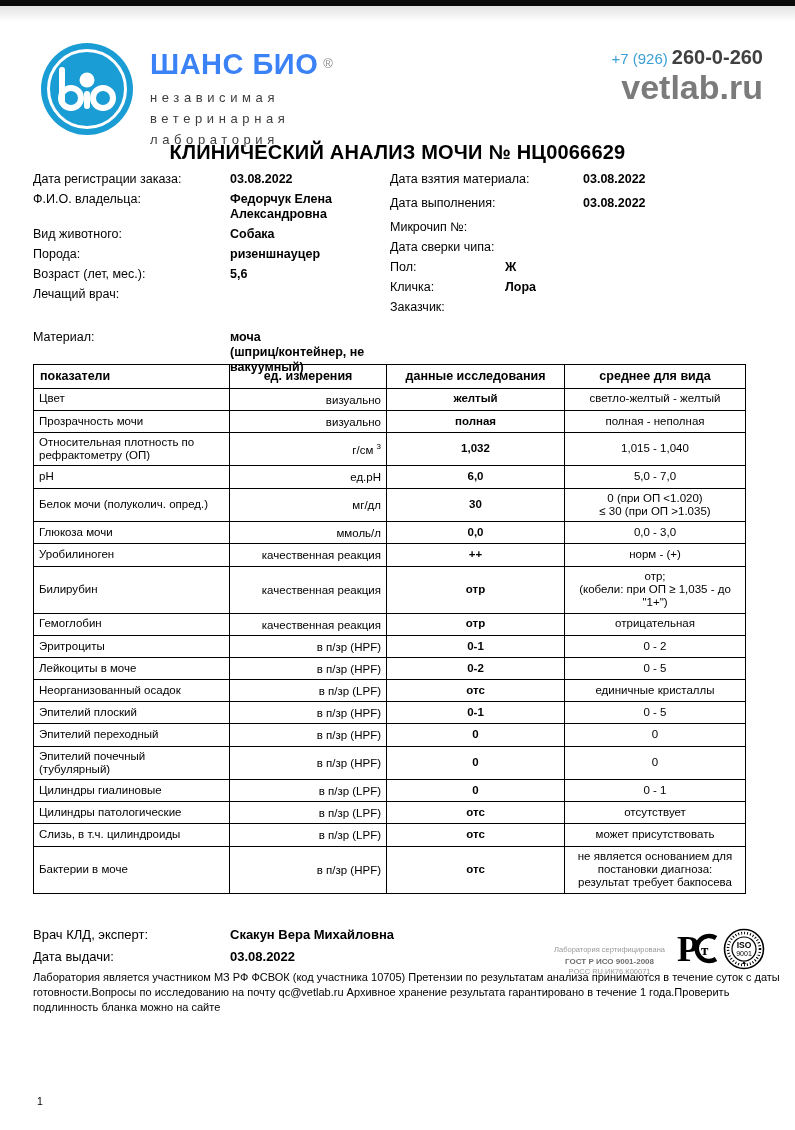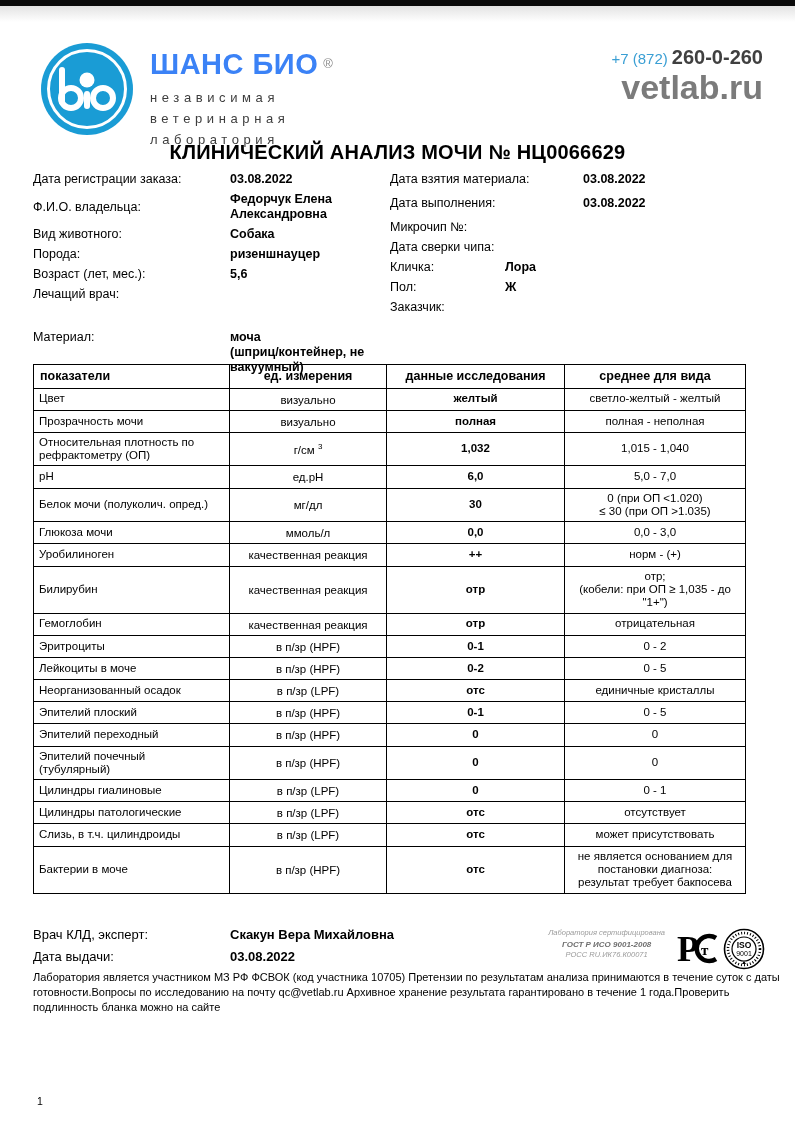--- a/index.html
+++ b/index.html
@@ -27,53 +27,53 @@
 
   
   .title{position:absolute;top:141px;left:0;width:795px;text-align:center;
          font-size:20px;font-weight:bold;letter-spacing:.2px;}
 
   
   .info{position:absolute;top:172px;left:33px;width:732px;font-size:12.5px;}
   .info-cols{display:flex;}
   .col-left{width:357px;flex:0 0 auto;}
   .col-right{flex:1;}
-  .irow{display:flex;margin-bottom:5px;line-height:15px;align-items:center;}
+  .irow{display:flex;margin-bottom:5px;line-height:15px;}
   .ilabel{flex:0 0 auto;}
   .col-left .ilabel{width:197px;}
   .col-right .ilabel{width:115px;}
   .col-right .irow.wide .ilabel{width:193px;}
   .col-right .irow.wide{margin-bottom:9px;}
   .ivalue{font-weight:bold;white-space:pre-line;}
   .material{display:flex;margin-top:10px;line-height:15px;}
   .material .ilabel{width:197px;flex:0 0 auto;}
   .material .ivalue{width:170px;}
 
   
   table.results{position:absolute;top:364px;left:33px;width:712px;border-collapse:collapse;
                 table-layout:fixed;}
   table.results th,table.results td{border:1.6px solid #000;padding:3px 5px;
                 font-size:11.5px;line-height:1.16;vertical-align:middle;}
   table.results th{font-size:12.5px;font-weight:bold;text-align:center;padding:4px 5px;}
   table.results th.h-name{text-align:left;padding-left:6px;}
   td.c-name{text-align:left;padding-left:6px;white-space:pre-line;}
-  td.c-unit{text-align:center;}
+  td.c-unit{text-align:right;}
   td.c-unit sup{font-size:8px;}
   td.c-val{text-align:center;font-weight:bold;}
   td.c-mean{text-align:center;white-space:pre-line;}
 
   
   .bottom{position:absolute;top:917px;left:33px;width:757px;}
   .footnote{font-size:10.8px;line-height:1.35;width:695px;}
   .signoff{position:relative;margin-top:9px;width:757px;}
   .srow{display:flex;line-height:17px;margin-bottom:5px;font-size:13px;}
   .srow .slabel{width:197px;flex:0 0 auto;}
   .srow .svalue{font-weight:bold;}
   .cert{position:absolute;right:25px;top:2px;display:flex;align-items:flex-start;}
-  .cert-text{text-align:center;font-size:7.5px;color:#9a9a9a;line-height:1.45;margin-right:8px;margin-top:0;font-style:italic;}
+  .cert-text{text-align:center;font-size:7.5px;color:#9a9a9a;line-height:1.45;margin-right:8px;margin-top:17px;}
   .cert-text .ct-bold{font-weight:bold;color:#6e6e6e;font-size:8px;}
   .seal{margin-left:4px;}
   .disclaimer{margin-top:3px;font-size:11px;line-height:1.35;width:757px;}
 
   
   .pagefooter{position:absolute;top:1094px;left:37px;width:740px;display:flex;
               font-size:10.5px;line-height:14px;}
   .pagenum{width:48px;flex:0 0 auto;}
 </style>
 </head>
@@ -99,21 +99,21 @@
         <span class="brand-name">ШАНС БИО</span><span class="brand-reg">®</span>
       </div>
       <div class="tagline">
         <div>независимая</div>
         <div>ветеринарная</div>
         <div>лаборатория</div>
       </div>
     </div>
     <div class="contact">
       <div class="phone">
-        <span>+7 (872)</span><span class="bold">260-0-260</span>
+        <span>+7 (926)</span><span class="bold">260-0-260</span>
       </div>
       <div class="site">vetlab.ru</div>
     </div>
   </div>
 
   <div class="title">КЛИНИЧЕСКИЙ АНАЛИЗ МОЧИ  № НЦ0066629</div>
 
   <div class="info">
     <div class="info-cols">
       <div class="col-left">
@@ -165,27 +165,27 @@
             <span class="ilabel">Микрочип №:</span>
             <span class="ivalue"></span>
           </div>
 
           <div class="irow">
             <span class="ilabel">Дата сверки чипа:</span>
             <span class="ivalue"></span>
           </div>
 
           <div class="irow">
+            <span class="ilabel">Пол:</span>
+            <span class="ivalue">Ж</span>
+          </div>
+
+          <div class="irow">
             <span class="ilabel">Кличка:</span>
             <span class="ivalue">Лора</span>
-          </div>
-
-          <div class="irow">
-            <span class="ilabel">Пол:</span>
-            <span class="ivalue">Ж</span>
           </div>
 
           <div class="irow">
             <span class="ilabel">Заказчик:</span>
             <span class="ivalue"></span>
           </div>
         </div>
     </div>
     <div class="material">
       <span class="ilabel">Материал:</span>

